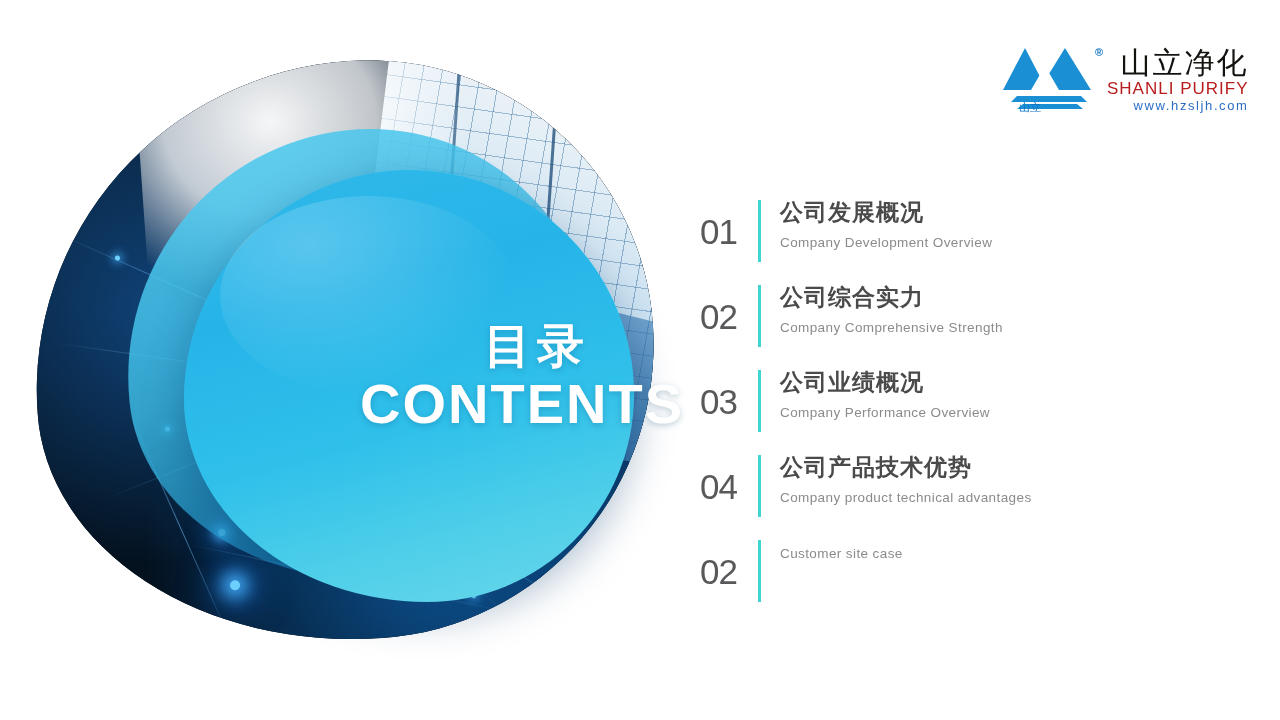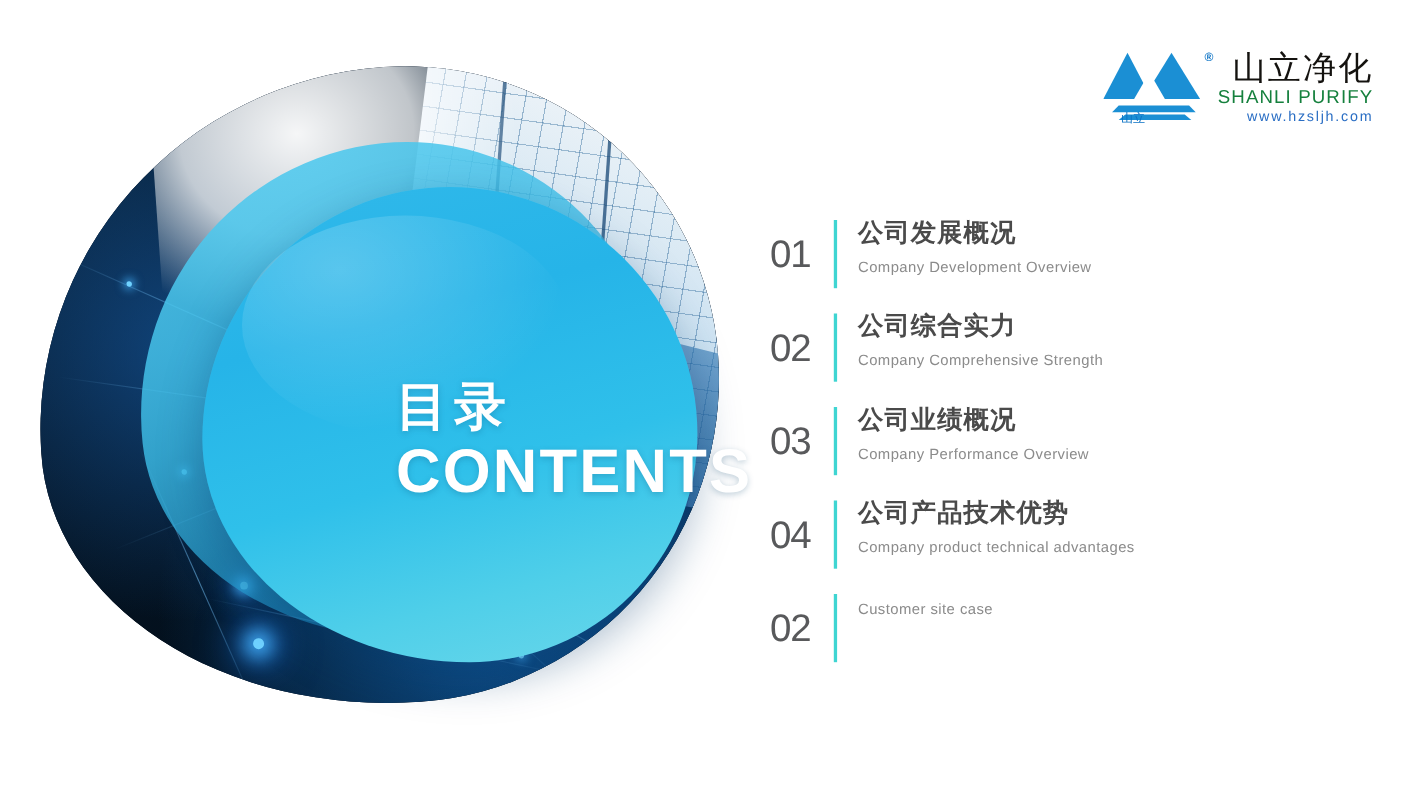--- a/index.html
+++ b/index.html
@@ -27,21 +27,21 @@
     position:absolute;left:16px;bottom:-1px;
     font-size:11px;color:#0b72c4;letter-spacing:0px;
     font-family:"DejaVu Sans",sans-serif;
   }
   .logo-text{display:flex;flex-direction:column;line-height:1;padding-bottom:2px;text-align:right;}
   .logo-cn{
     font-size:30px;color:#14120f;letter-spacing:2px;font-weight:normal;
     font-family:"DejaVu Sans",sans-serif;
   }
   .logo-en{
-    font-size:17px;color:#15803d;letter-spacing:1px;margin-top:2px;
+    font-size:17px;color:#b91c1c;letter-spacing:1px;margin-top:2px;
     font-family:"Liberation Sans",sans-serif;
   }
   .logo-url{
     font-size:13px;color:#2a6ec4;letter-spacing:1.6px;margin-top:2px;
     font-family:"Liberation Sans",sans-serif;
   }
 
   
   .graphic{
     position:absolute;left:34px;top:62px;width:620px;height:578px;
@@ -119,23 +119,22 @@
   }
   .blob-front .shine{
     position:absolute;left:8%;top:6%;width:66%;height:46%;
     border-radius:50%;
     background:radial-gradient(ellipse at 30% 25%,rgba(255,255,255,.22),rgba(255,255,255,0) 70%);
   }
 
   
   .blob-title{
     position:absolute;left:360px;top:322px;width:230px;
-    text-align:left;color:#ffffff;line-height:1.02;
+    text-align:right;color:#ffffff;line-height:1.02;
     text-shadow:0 2px 6px rgba(10,70,110,.25);
-    margin-top:24px;
   }
   .blob-title .cn{
     font-size:47px;font-weight:bold;letter-spacing:6px;
     font-family:"DejaVu Sans",sans-serif;display:block;
   }
   .blob-title .en{
     font-size:56px;font-weight:bold;letter-spacing:2px;margin-top:5px;
     font-family:"Liberation Sans",sans-serif;display:block;
   }
 
@@ -153,21 +152,21 @@
     font-family:"Liberation Sans",sans-serif;
     letter-spacing:-1px;line-height:1;padding-top:16px;
   }
   .toc-bar{
     width:3px;flex:0 0 3px;height:62px;margin-right:19px;margin-top:2px;
     background:#3fd5d2;
   }
   .toc-texts{display:flex;flex-direction:column;justify-content:flex-start;}
   .toc-cn{
     font-size:23px;color:#4a4a4a;font-weight:bold;letter-spacing:1px;
-    font-family:Liberation Serif, serif;line-height:1.25;
+    font-family:Liberation Sans, sans-serif;line-height:1.25;
   }
   .toc-en{
     font-size:13.5px;color:#8b8b8b;letter-spacing:.4px;margin-top:8px;
     font-family:"Liberation Sans",sans-serif;
   }
 </style>
 </head>
 <body>
 
 <div class="slide">

